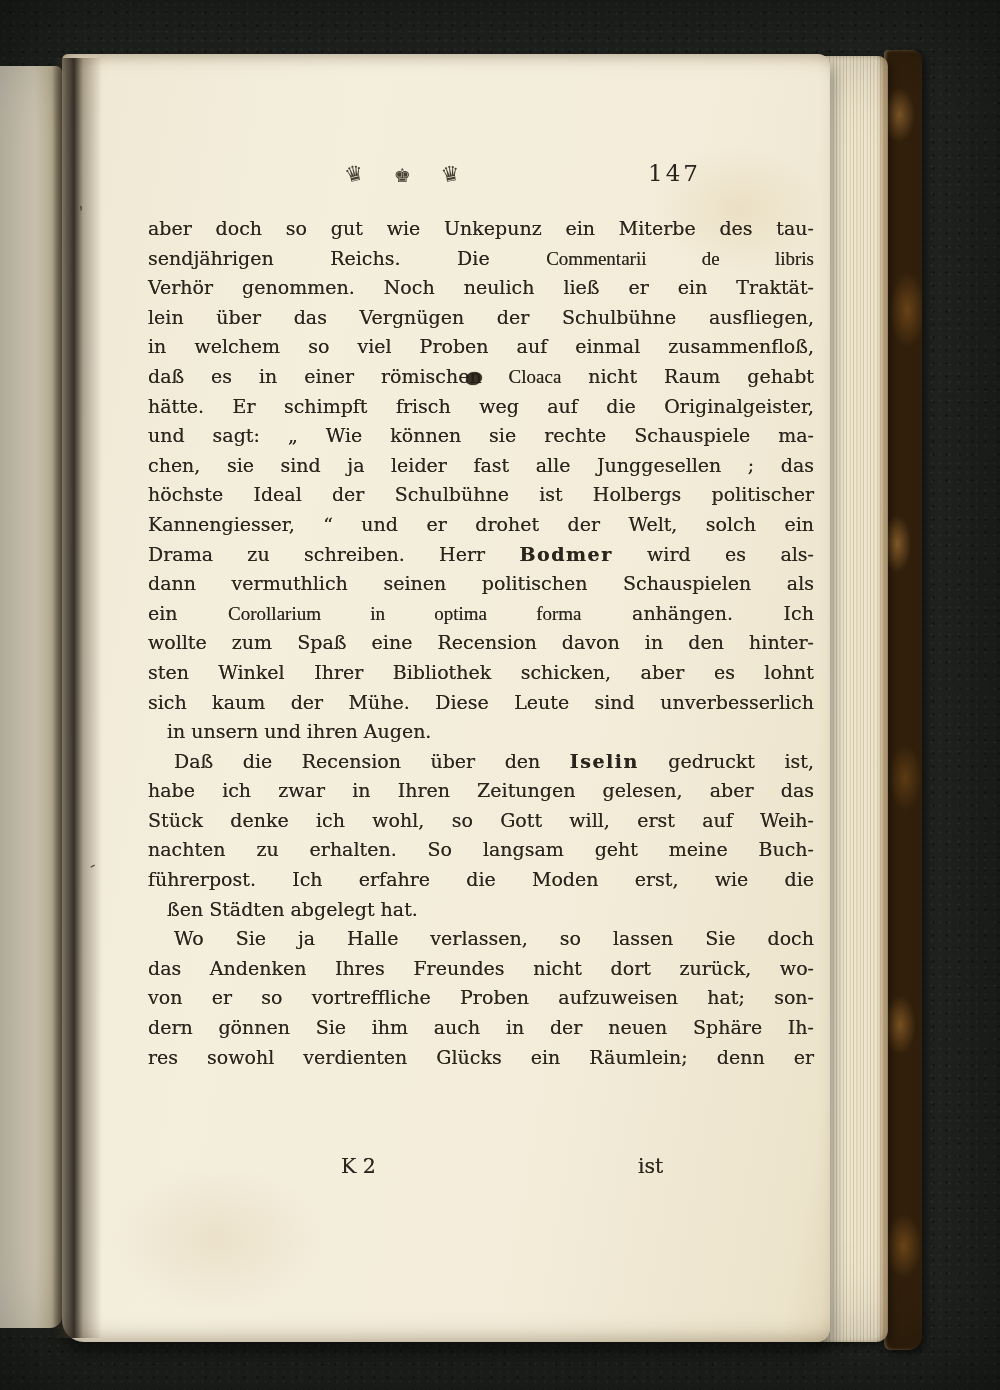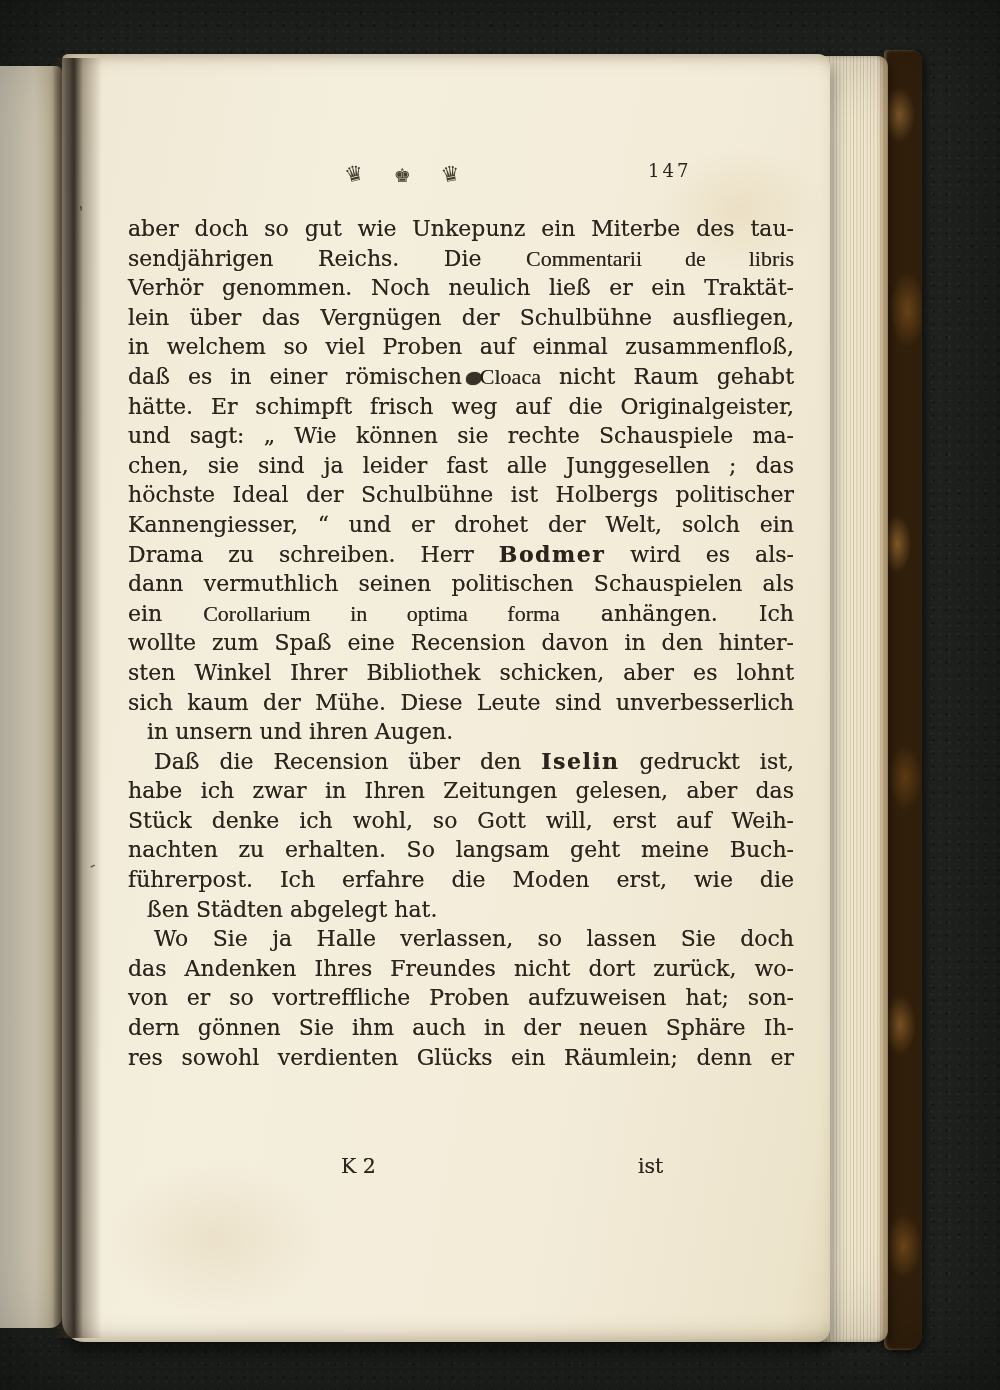--- a/index.html
+++ b/index.html
@@ -80,26 +80,26 @@
   .ornaments {
     position:absolute; left:283px; top:6px; display:flex; gap:30px;
     color:#342c21; font-family:"DejaVu Sans", sans-serif; font-size:21px;
   }
   .orn { display:inline-block; opacity:0.9; line-height:1; }
   .orn.tilt-l { transform:rotate(-14deg); }
   .orn.mid    { transform:translateY(2px); font-size:19px; }
   .orn.tilt-r { transform:rotate(-9deg); }
   .page-number {
     position:absolute; left:586px; top:2px;
-    font-size:18px; letter-spacing:3px; color:#2b241c;
+    font-size:23px; letter-spacing:3px; color:#2b241c;
   }
 
   .text-block {
-    position:absolute; left:66px; top:160px; width:666px;
-    font-size:22px; line-height:29.6px; color:#2b241c;
+    position:absolute; left:86px; top:160px; width:666px;
+    font-size:19px; line-height:29.6px; color:#2b241c;
     text-shadow: 0 0 0.5px rgba(43,36,28,0.65);
   }
   .line { text-align:justify; text-align-last:justify; }
   .line.nojust { text-align-last:left;margin-left:19px; }
   .line.indent { text-indent:26px; }
   .em  { font-weight:bold; letter-spacing:1.5px;margin-top:48px; }
   .lat { font-family:"Liberation Serif", serif; }
 
   .sig-line {
     position:absolute; left:71px; top:1100px; width:666px; height:30px;

